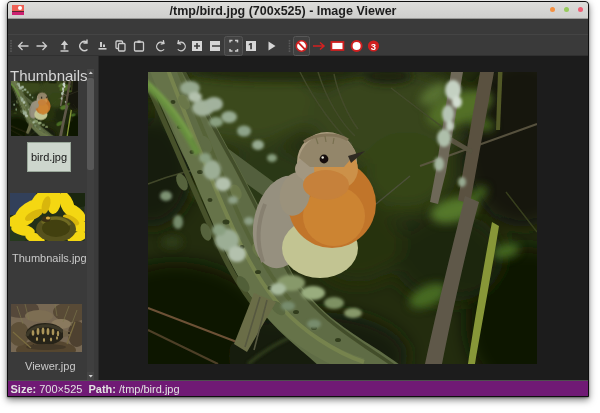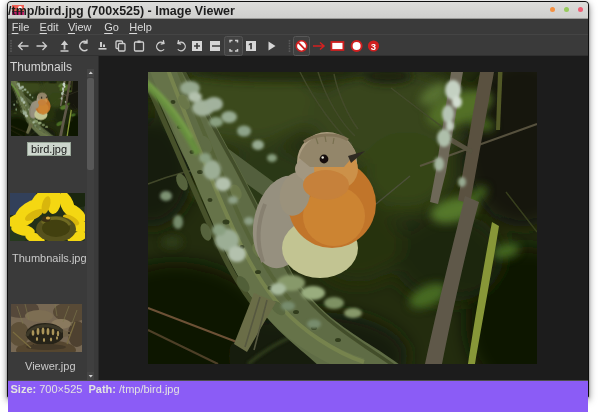--- a/index.html
+++ b/index.html
@@ -2,61 +2,54 @@
 <html><head><meta charset="utf-8"><style>
 *{box-sizing:border-box;margin:0;padding:0}
 html,body{width:600px;height:413px;background:#fff;font-family:"Liberation Sans",sans-serif;overflow:hidden}
 #win{position:absolute;left:7px;top:1px;width:582px;height:396px;background:#3a3a3a;border:1px solid #0e0e0e;border-radius:4px 4px 0 0;box-shadow:0 3px 7px rgba(0,0,0,.5),0 1px 2px rgba(0,0,0,.35)}
 #win>div{position:absolute}
 #titlebar{left:0;top:0;width:580px;height:17px;background:linear-gradient(#dcdcda,#cfcfcd);border-bottom:1px solid #9a9a98;border-radius:3px 3px 0 0}
 #appicon{position:absolute;left:4px;top:3px;width:12px;height:10px;background:#ef6055;overflow:hidden}
 #appicon i{position:absolute;left:6px;top:1px;width:4px;height:4px;background:#fff;border-radius:50%}
 #appicon b{position:absolute;left:0;top:6px;width:12px;height:1.4px;background:#5a2430}
 #appicon u{position:absolute;left:0;top:7.4px;width:12px;height:3px;background:#cc2070}
-#title{position:absolute;left:0;top:1.5px;width:550px;text-align:left;font-size:12.5px;font-weight:bold;color:#1d1d1d;letter-spacing:0}
+#title{position:absolute;left:0;top:1.5px;width:550px;text-align:center;font-size:12.5px;font-weight:bold;color:#1d1d1d;letter-spacing:0}
 .dot{position:absolute;top:5.2px;width:5px;height:5px;border-radius:50%}
 #d1{left:541.8px;background:#f49142}#d2{left:555.8px;background:#97cb5d}#d3{left:569.8px;background:#ee5f74}
 #menubar{left:0;top:17px;width:580px;height:15px;background:#3a3a3a;color:#dadada;font-size:11px}
 #menubar span{position:absolute;top:1.5px}
 #menubar u{text-decoration:underline;text-underline-offset:1.5px}
 #toolbar{left:0;top:32px;width:580px;height:22px;background:#3a3a3a;border-top:1px solid #444;border-bottom:1px solid #303030}
 #toolbar svg{position:absolute;top:0;left:0}
 #sidebar{left:0;top:54px;width:89.5px;height:324px;background:#3a3a3a}
-#thumbhdr{position:absolute;left:2px;top:4px;font-size:12px;color:#d6d6d6}
+#thumbhdr{position:absolute;left:2px;top:11px;font-size:15px;color:#d6d6d6}
 #main{left:89.5px;top:54px;width:490.5px;height:324px;background:#1c1c1c;border-left:1px solid #2c2c2c}
 #photo{position:absolute;left:49.5px;top:16px;width:389px;height:292px}
-#statusbar{left:0;top:378px;width:580px;height:32px;background:#8b5cf6;border-top:1px solid #4e4e4e;color:#e2e2e2;font-size:11px}
+#statusbar{left:0;top:378px;width:580px;height:16px;background:#701a75;border-top:1px solid #4e4e4e;color:#e2e2e2;font-size:11px}
 #statusbar span{position:absolute;top:2px;white-space:pre}
 .thumb{position:absolute;overflow:hidden}
 .tlabel{position:absolute;font-size:11px;color:#c9c9c9}
-#birdlabel{background:#cdd6cd;color:#161616;padding:0 3px;border:1px solid #9aa89a}
+#birdlabel{background:#cdd6cd;color:#161616;padding:8px 3px;border:1px solid #9aa89a}
 #scroll{position:absolute;left:78.5px;top:13px;width:7.5px;height:311px;background:#3f3f3f}
 .sbtn{position:absolute;left:0;width:7.5px;height:8px;background:#454545}
 .sbtn svg{display:block}
 #sthumb{position:absolute;left:0.5px;top:9px;width:6.5px;height:92px;background:#585858;border-radius:2px}
 </style></head>
 <body>
 <div id="win">
   <div id="titlebar">
     <div id="appicon">
         <i></i>
         <b></b>
         <u></u>
       </div>
     <div id="title">/tmp/bird.jpg (700x525) - Image Viewer</div>
     <div class="dot" id="d1"></div>
       <div class="dot" id="d2"></div>
       <div class="dot" id="d3"></div>
-  </div>
-  <div id="menubar">
-    <span style="left:3.7px"><u>F</u>ile</span>
-    <span style="left:31.6px"><u>E</u>dit</span>
-    <span style="left:59.9px"><u>V</u>iew</span>
-    <span style="left:96.2px"><u>G</u>o</span>
-    <span style="left:121.2px"><u>H</u>elp</span>
   </div>
   <div id="toolbar">
     <svg width="580" height="22" viewBox="0 0 580 22" fill="none" stroke="#cdcdcd" stroke-width="1.3">
 
       <g stroke="none" fill="#5a5a5a">
         <rect x="2.2" y="5" width="1.6" height="1.6"></rect>
           <rect x="2.2" y="7.6" width="1.6" height="1.6"></rect>
           <rect x="2.2" y="10.2" width="1.6" height="1.6"></rect>
           <rect x="2.2" y="12.8" width="1.6" height="1.6"></rect>
           <rect x="2.2" y="15.4" width="1.6" height="1.6"></rect>

